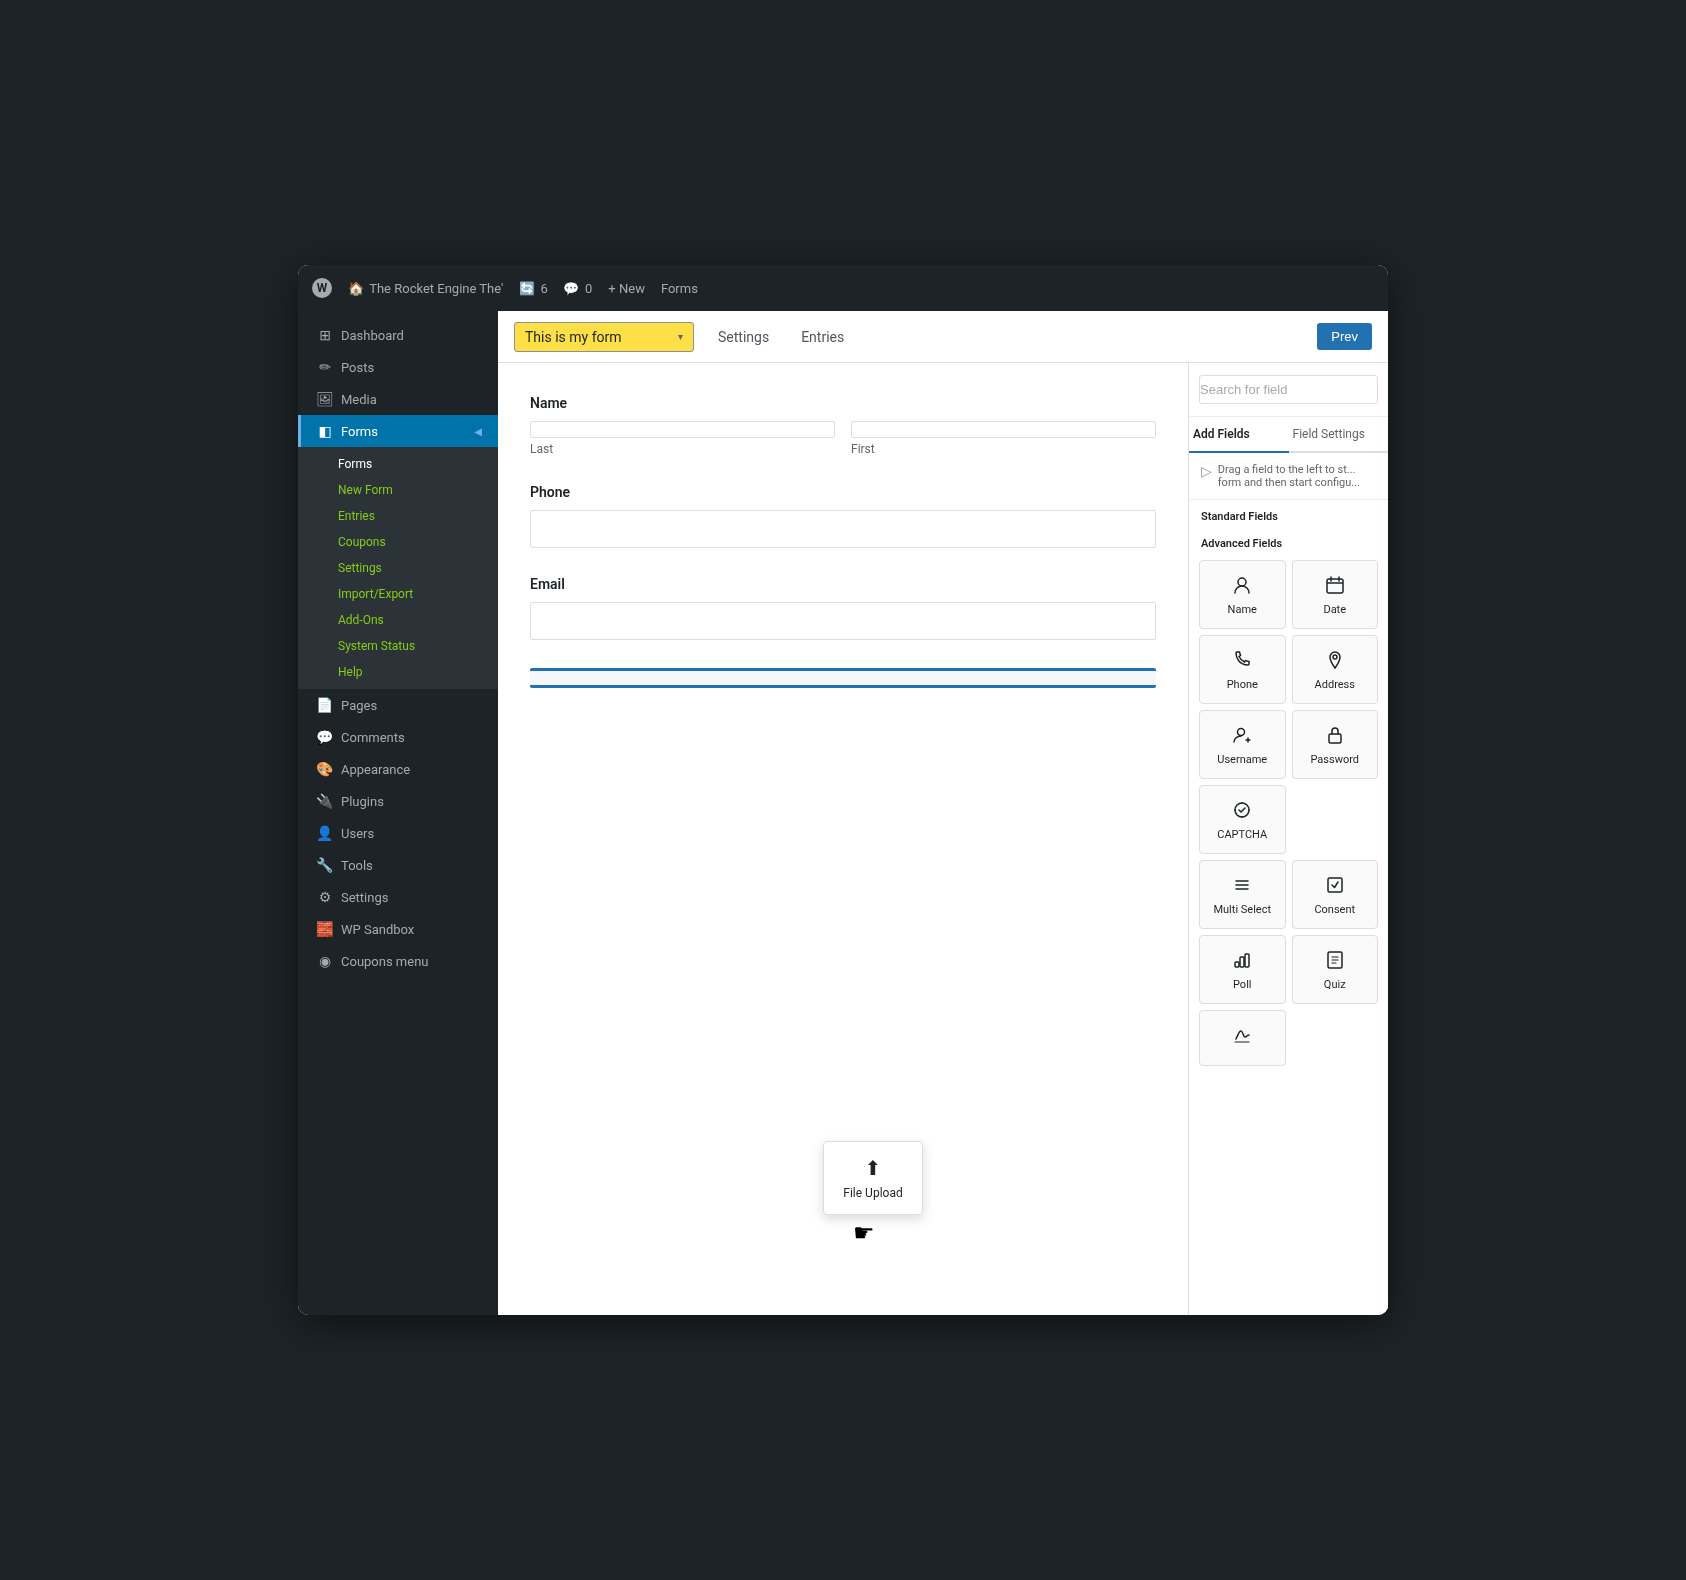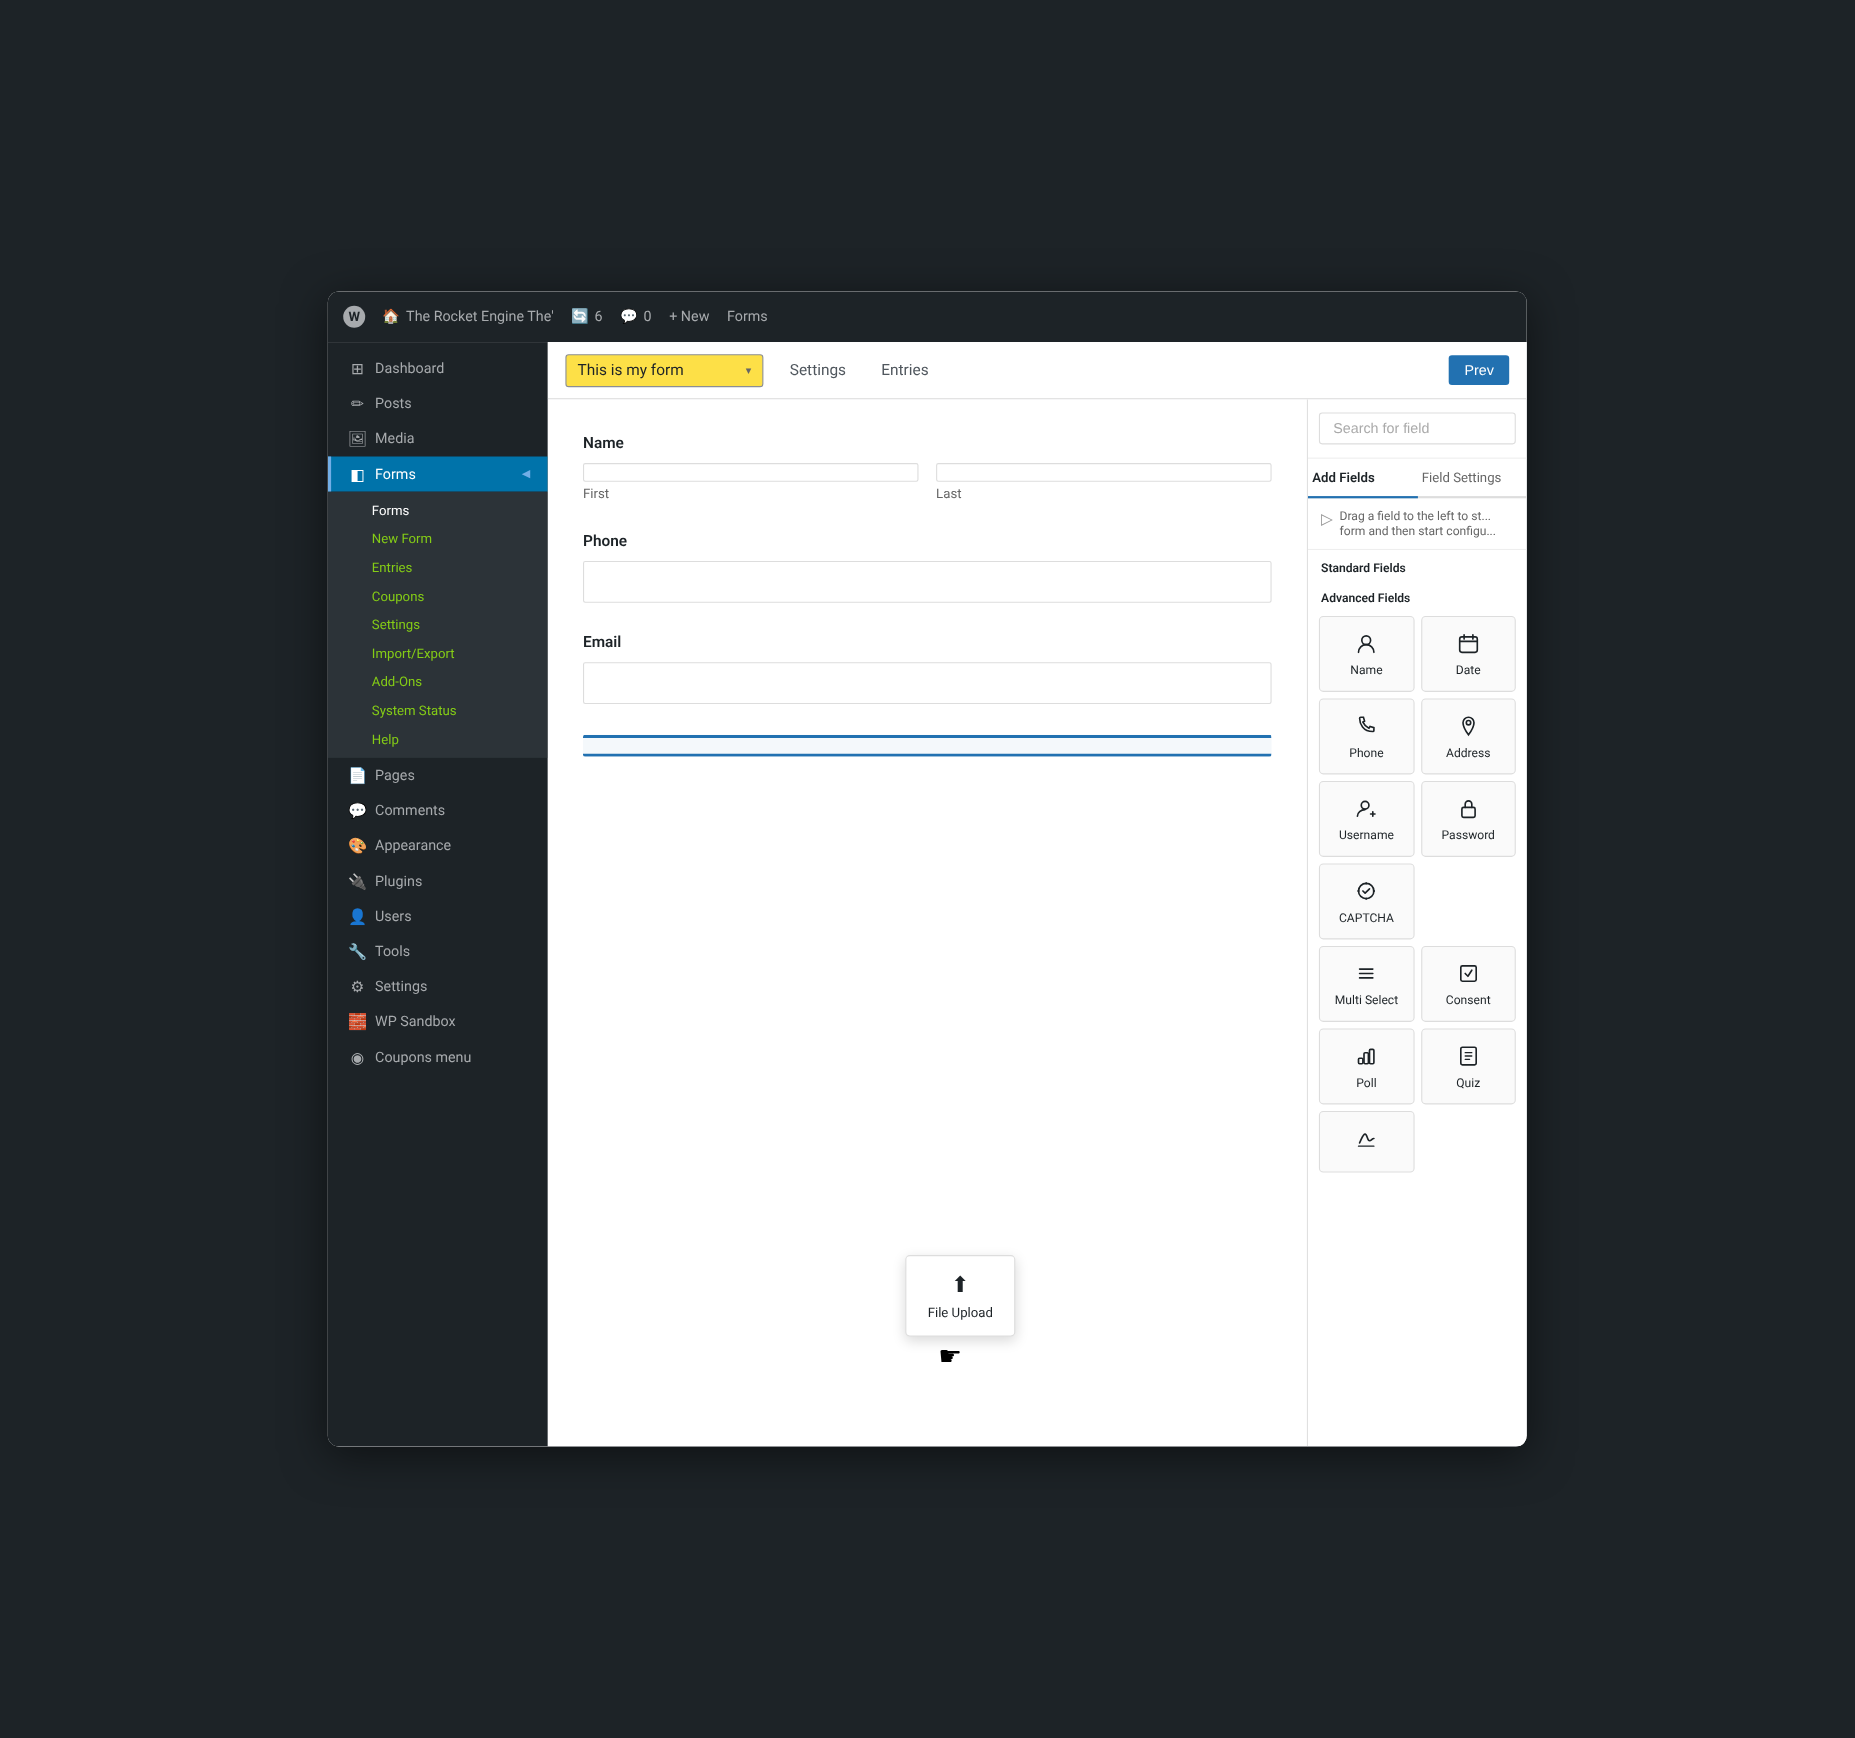--- a/index.html
+++ b/index.html
@@ -258,21 +258,21 @@
       flex-shrink: 0;
     }
     .field-search {
       padding: 12px 10px;
       border-bottom: 1px solid #eee;
     }
     .field-search input {
       width: 100%;
       border: 1px solid #ddd;
       border-radius: 3px;
-      padding: 6px 12px;
+      padding: 6px 0;
       font-size: 13px;
       color: #0f172a;
     }
     .field-search input::placeholder { color: #aaa; }
     .field-tabs {
       display: flex;
       border-bottom: 2px solid #ddd;
     }
     .field-tab {
       flex: 1;
@@ -449,25 +449,25 @@
 
       <div class="inner-layout">
 
         <div class="form-canvas">
 
           <div class="form-field-group">
             <div class="form-field-label">Name</div>
             <div class="form-field-row">
               <div class="name-col">
                 <input class="form-input" type="text" placeholder="" style="">
-                <div class="form-sublabel">First</div>
+                <div class="form-sublabel">Last</div>
               </div>
               <div class="name-col">
                 <input class="form-input" type="text" placeholder="" style="">
-                <div class="form-sublabel">Last</div>
+                <div class="form-sublabel">First</div>
               </div>
             </div>
           </div>
 
           <div class="form-field-group">
             <div class="form-field-label">Phone</div>
             <input class="form-input-full" type="text" placeholder="" style="">
           </div>
 
           <div class="form-field-group">

